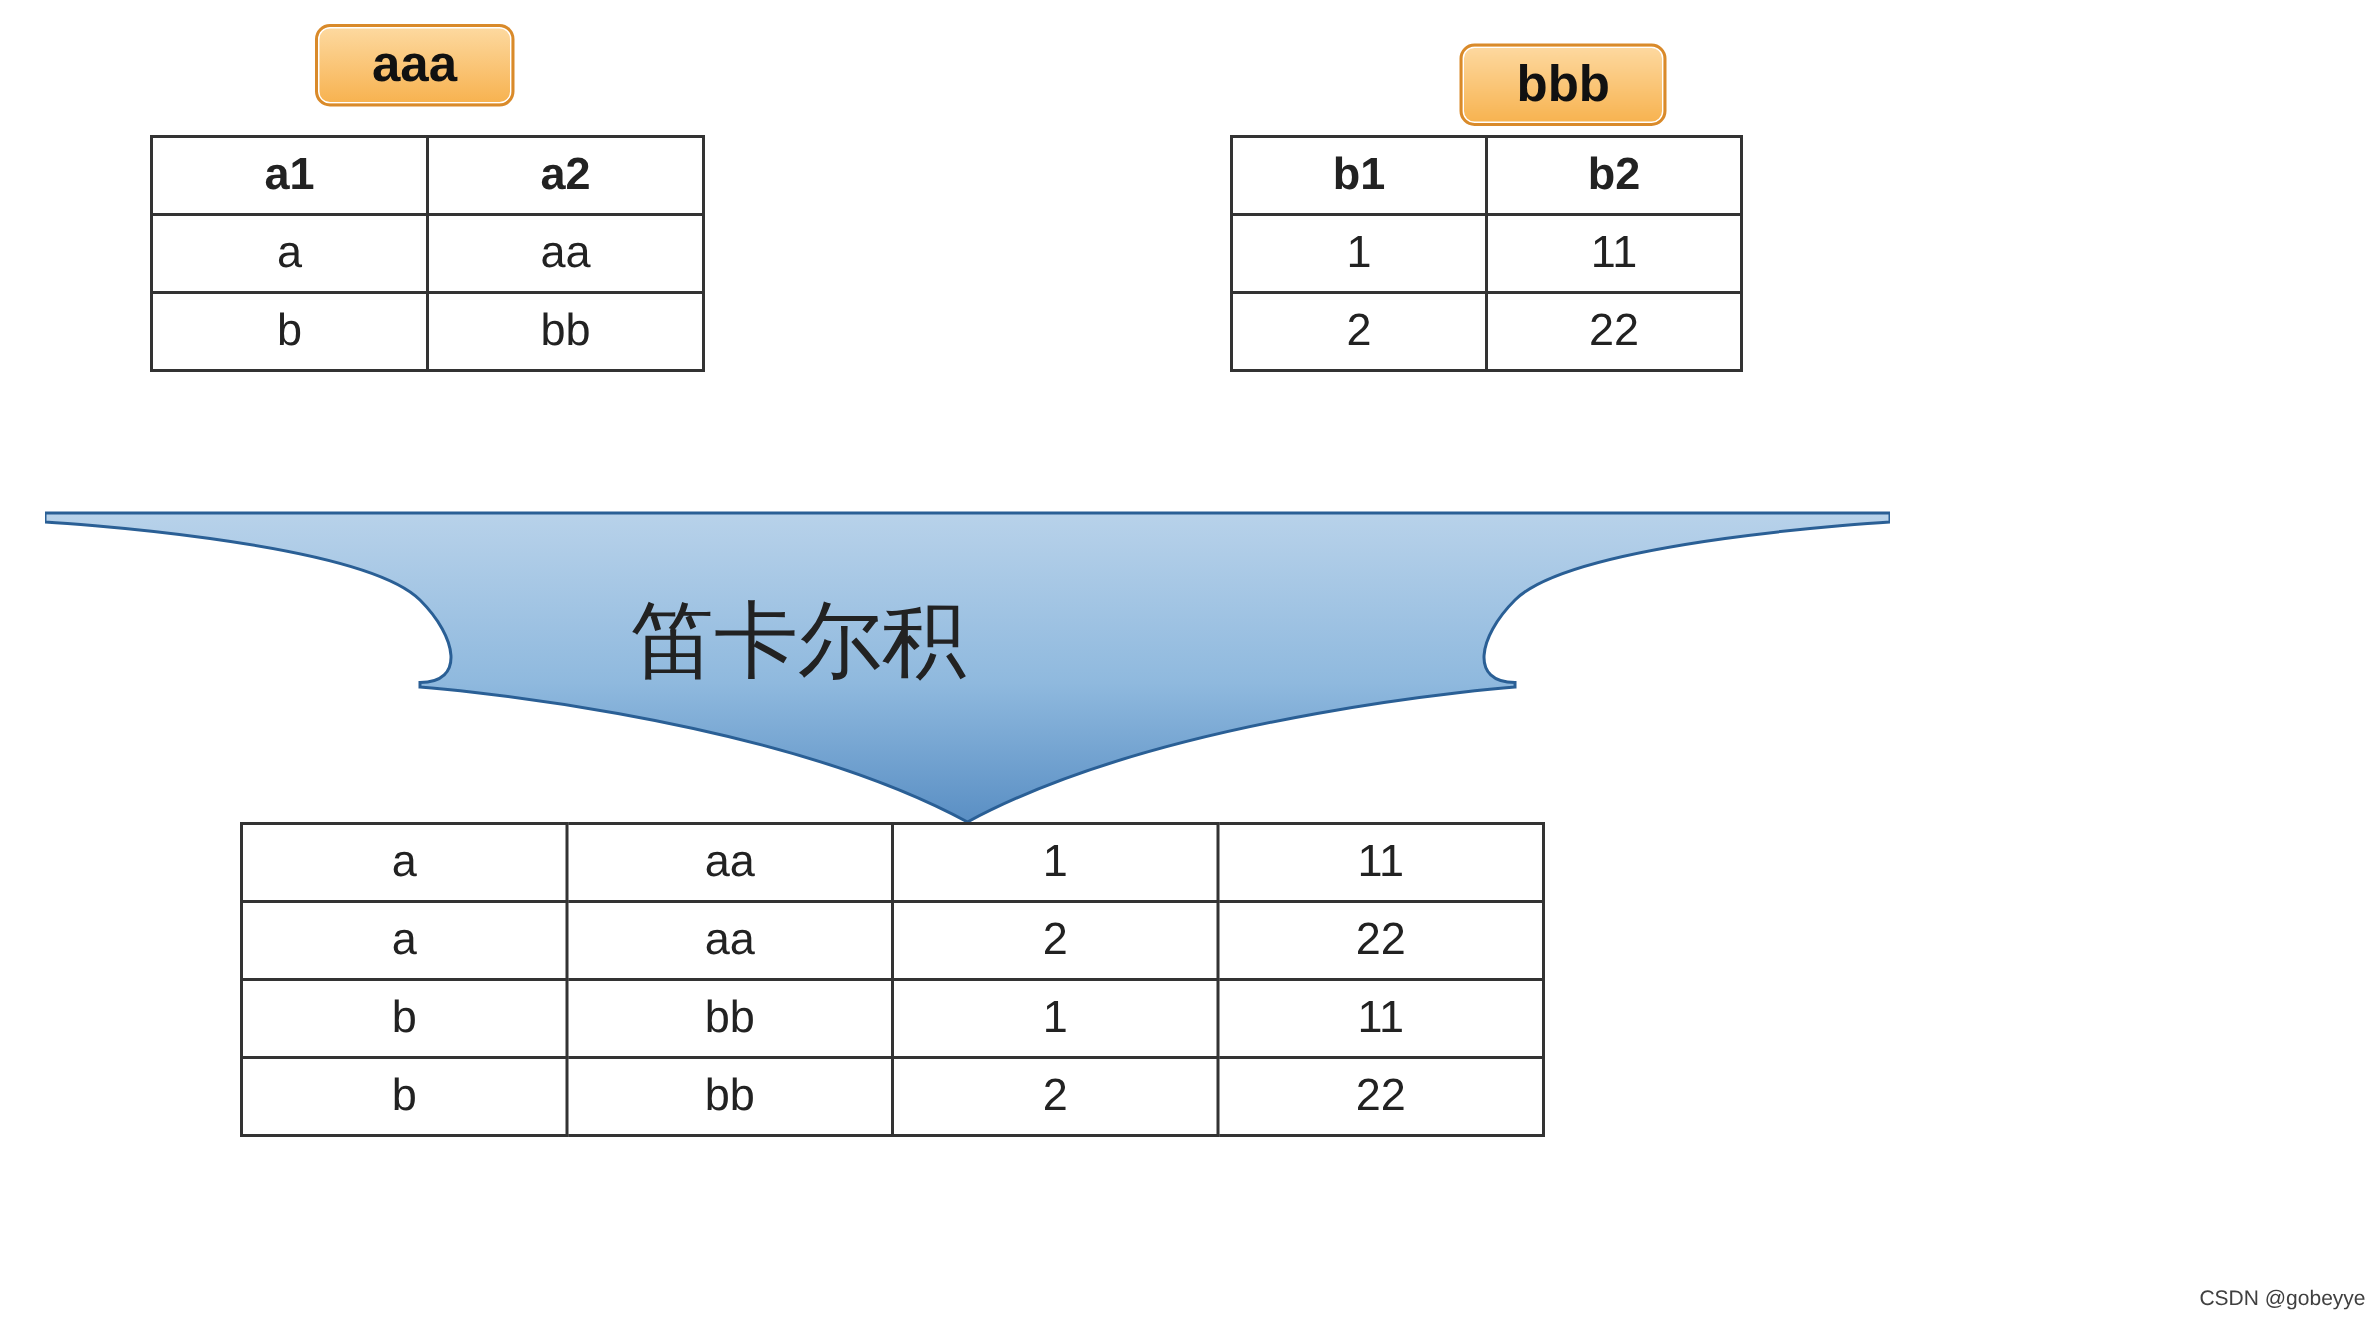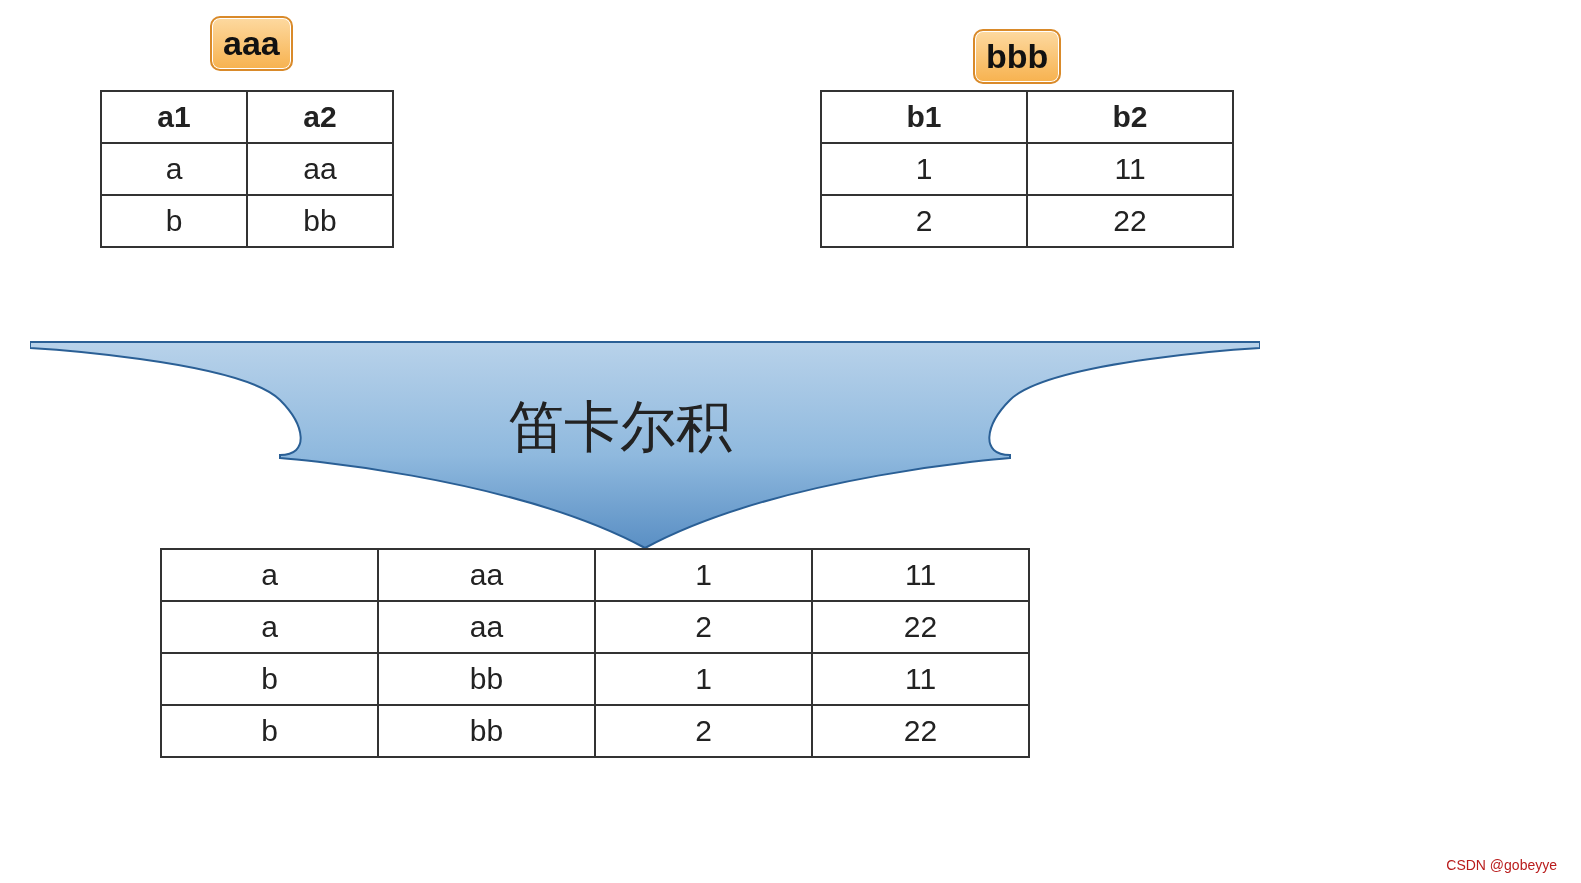--- a/index.html
+++ b/index.html
@@ -13,21 +13,21 @@
     overflow: hidden;
   }
   .pill {
     position: absolute;
     background: linear-gradient(#fdd9a0, #f7b24f);
     border: 2px solid #d98a2a;
     border-radius: 10px;
     font-weight: bold;
     font-size: 34px;
     color: #111;
-    padding: 6px 11px;
+    padding: 6px 36px;
     text-align: center;
     box-shadow: 0 0 0 1px #fff inset;
   }
   table.data {
     position: absolute;
     border-collapse: collapse;
     font-size: 30px;
     color: #222;
   }
   table.data th, table.data td {
@@ -44,56 +44,56 @@
     left: 30px;
     top: 340px;
     width: 1230px;
     height: 220px;
   }
   .arrow-label {
     position: absolute;
     font-size: 56px;
     color: #222;
     font-family: Liberation Mono, monospace;
-    text-align: center;
+    text-align: left;
   }
   .watermark {
     position: absolute;
-    right: 24px;
+    right: 4px;
     bottom: 10px;
     font-size: 14px;
-    color: #b91c1c;
+    color: #404040;
     font-family: Arial, sans-serif;
   }
 </style>
 </head>
 <body>
 
 <div class="pill" style="left:210px; top:16px;">aaa</div>
 
-<table class="data" style="left:100px; top:90px; width:294px;">
+<table class="data" style="left:100px; top:90px; width:370px;">
   <tbody>
       <tr>
     <th style="width:50%;">a1</th>
     <th style="width:50%;margin-top:10px;">a2</th>
   </tr>
   <tr>
     <td>a</td>
     <td>aa</td>
   </tr>
   <tr>
     <td>b</td>
     <td>bb</td>
   </tr>
 </tbody>
   </table>
 
 <div class="pill" style="left:973px; top:29px;">bbb</div>
 
-<table class="data" style="left:820px; top:90px; width:414px;">
+<table class="data" style="left:820px; top:90px; width:342px;">
   <tbody>
       <tr>
     <th style="width:50%;">b1</th>
     <th style="width:50%;border-radius:12px;">b2</th>
   </tr>
   <tr>
     <td>1</td>
     <td>11</td>
   </tr>
   <tr>

